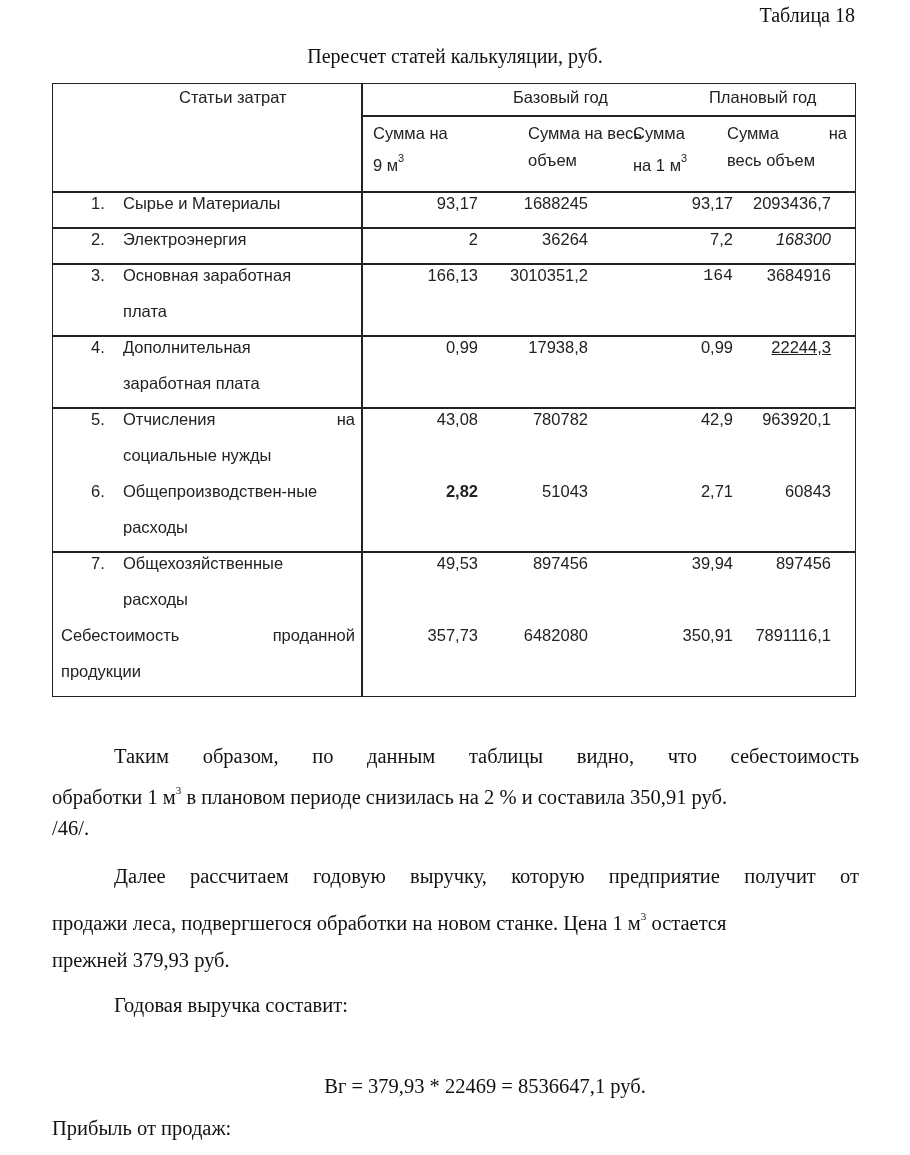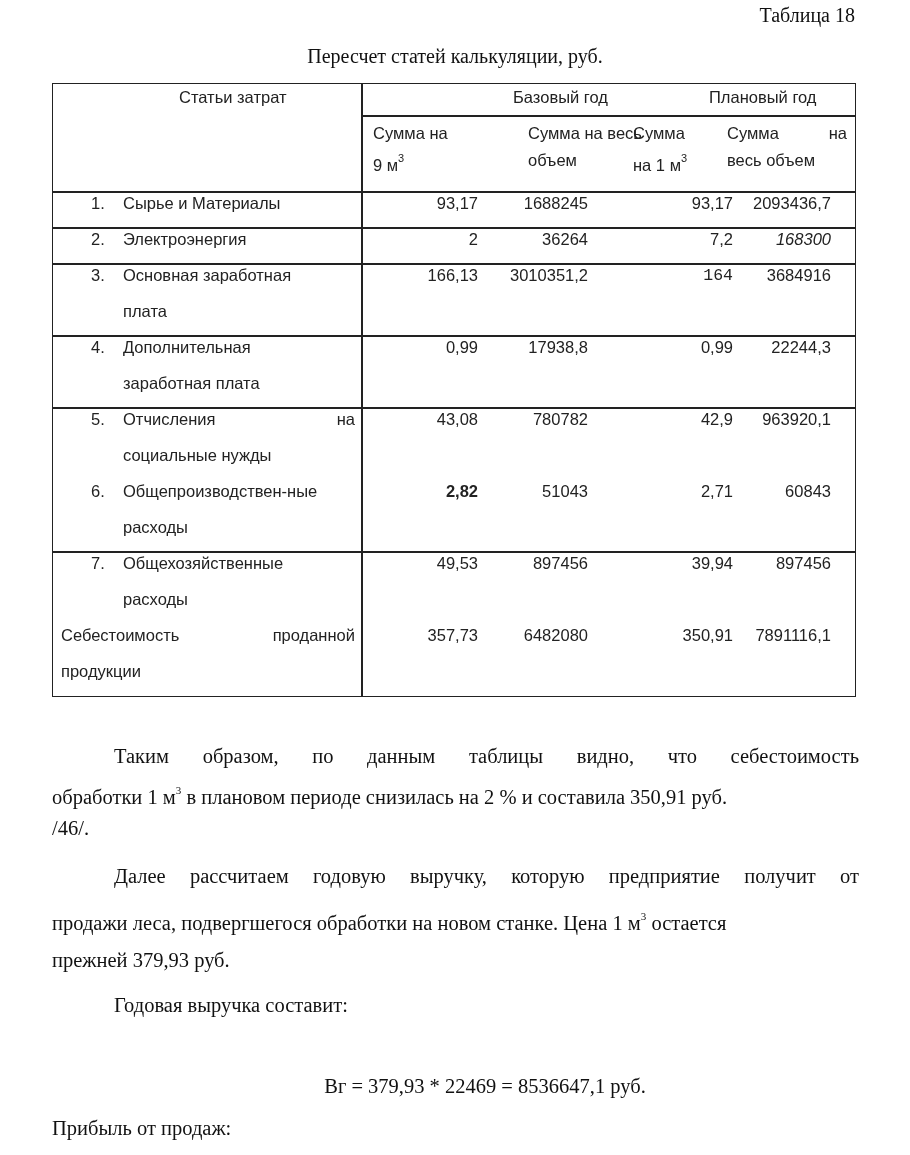--- a/index.html
+++ b/index.html
@@ -66,21 +66,21 @@
       <div class="cell num" style="left:305px;top:182px;">166,13</div>
       <div class="cell num" style="left:415px;top:182px;">3010351,2</div>
       <div class="cell num" style="left:560px;top:182px;font-family:Liberation Mono, monospace;">164</div>
       <div class="cell num" style="left:658px;top:182px;">3684916</div>
       <div class="cell " style="left:38px;top:254px;">4.</div>
       <div class="cell " style="left:70px;top:254px;">Дополнительная</div>
       <div class="cell " style="left:70px;top:290px;">заработная плата</div>
       <div class="cell num" style="left:305px;top:254px;">0,99</div>
       <div class="cell num" style="left:415px;top:254px;">17938,8</div>
       <div class="cell num" style="left:560px;top:254px;">0,99</div>
-      <div class="cell num" style="left:658px;top:254px;">22244,3</div>
+      <div class="cell num" style="left:658px;top:254px;text-decoration:underline;">22244,3</div>
       <div class="cell " style="left:38px;top:326px;">5.</div>
       <div class="cell " style="left:70px;top:326px;">Отчисления</div>
       <div class="cell " style="right:500px;top:326px;">на</div>
       <div class="cell " style="left:70px;top:362px;">социальные нужды</div>
       <div class="cell num" style="left:305px;top:326px;">43,08</div>
       <div class="cell num" style="left:415px;top:326px;">780782</div>
       <div class="cell num" style="left:560px;top:326px;">42,9</div>
       <div class="cell num" style="left:658px;top:326px;">963920,1</div>
       <div class="cell " style="left:38px;top:398px;">6.</div>
       <div class="cell " style="left:70px;top:398px;">Общепроизводствен-ные</div>

